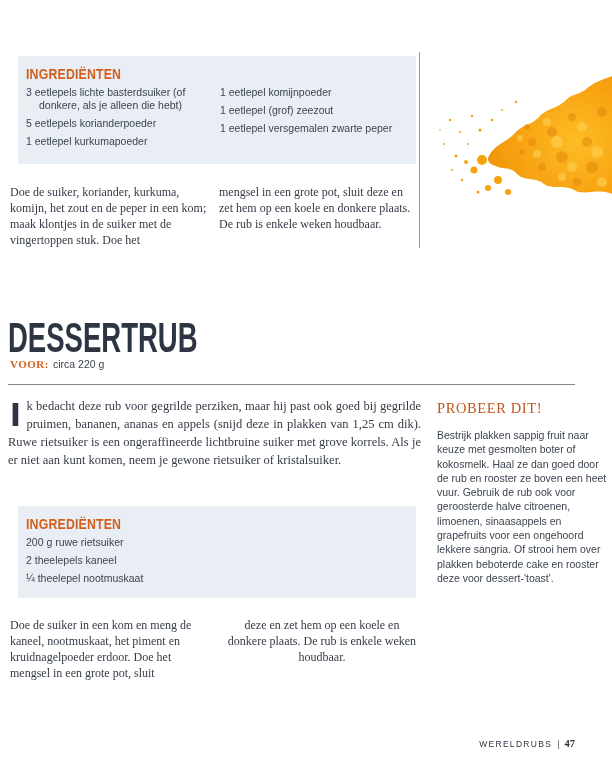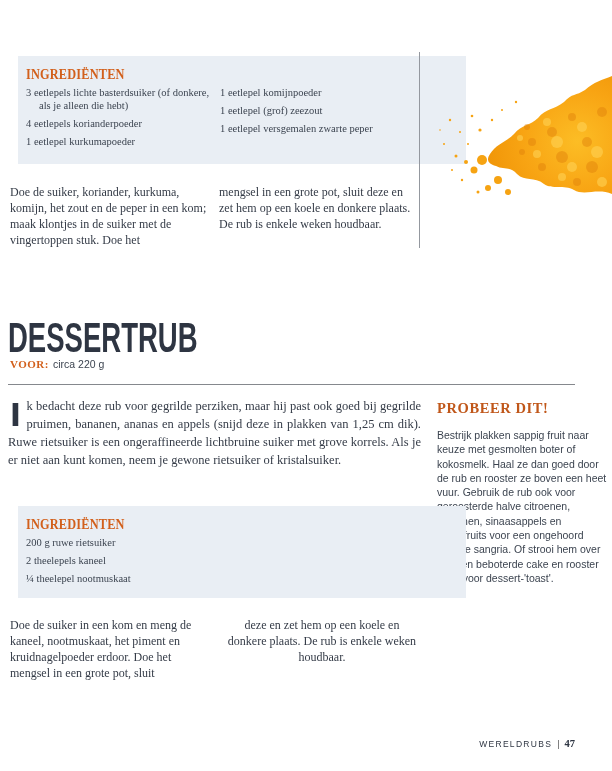--- a/index.html
+++ b/index.html
@@ -1,21 +1,21 @@
 <!DOCTYPE html>
 <html><head>
 <meta charset="utf-8">
 <style>
   html,body{margin:0;padding:0;background:#fff;}
   .page{
     position:relative;width:612px;height:771px;background:#ffffff;overflow:hidden;
     font-family:"Liberation Sans",sans-serif;color:#343b47;
   }
   
-  .ing-box{position:absolute;left:18px;width:448px;background:#e9eef4;font-family:Liberation Serif, serif;}
+  .ing-box{position:absolute;left:18px;width:398px;background:#e9eef4;}
   .ing-box.box1{top:56px;height:108px;}
   .ing-box.box2{top:506px;height:92px;}
   .ing-heading{
     position:absolute;left:8px;top:10px;
     color:#d2601c;font-weight:bold;font-size:14.5px;letter-spacing:.2px;
     display:inline-block;transform:scaleX(.85);transform-origin:left;
     white-space:nowrap;
   }
   .ing-col{position:absolute;top:30px;font-size:10.5px;line-height:13px;color:#3c4450;}
   .ing-col.left{left:8px;width:190px;}
@@ -54,40 +54,40 @@
     text-align:justify;color:#343b47;
   }
   .dropcap{
     float:left;font-family:"Liberation Sans",sans-serif;font-weight:bold;
     font-size:34px;line-height:30px;margin:2px 7px 0 2px;color:#2e3542;
     transform:scaleX(1.15);transform-origin:left;
   }
   
   .sidebar{position:absolute;left:437px;top:400px;width:172px;}
   .sidebar-heading{
-    font-family:"Liberation Serif",serif;font-weight:bold;
+    font-family:"Liberation Serif",serif;font-weight:normal;
     color:#c0571a;font-size:14.5px;letter-spacing:.6px;margin-bottom:11px;
   }
   .sidebar-body{font-size:10.5px;line-height:14.3px;color:#3c4450;}
   
   .footer{position:absolute;right:37px;top:733px;color:#2e3542;white-space:nowrap;}
   .footer .section{font-size:8.5px;font-weight:normal;letter-spacing:1.3px;margin-top:28px;}
   .footer .sep{font-size:9px;margin:0 5px;color:#555;font-weight:normal;}
   .footer .pagenum{font-family:"Liberation Serif",serif;font-weight:bold;font-size:10.5px;}
 </style>
 </head>
 <body>
 
 <div class="page">
 
   <div class="ing-box box1">
     <div class="ing-heading">INGREDIËNTEN</div>
     <div class="ing-col left">
       <div class="ing-item">3 eetlepels lichte basterdsuiker (of donkere, als je alleen die hebt)</div>
-      <div class="ing-item">4 eetlepels korianderpoeder</div>
+      <div class="ing-item">5 eetlepels korianderpoeder</div>
       <div class="ing-item">1 eetlepel kurkumapoeder</div>
     </div>
     <div class="ing-col right">
       <div class="ing-item">1 eetlepel komijnpoeder</div>
       <div class="ing-item">1 eetlepel (grof) zeezout</div>
       <div class="ing-item">1 eetlepel versgemalen zwarte peper</div>
     </div>
   </div>
 
   <div class="vdiv"></div>

